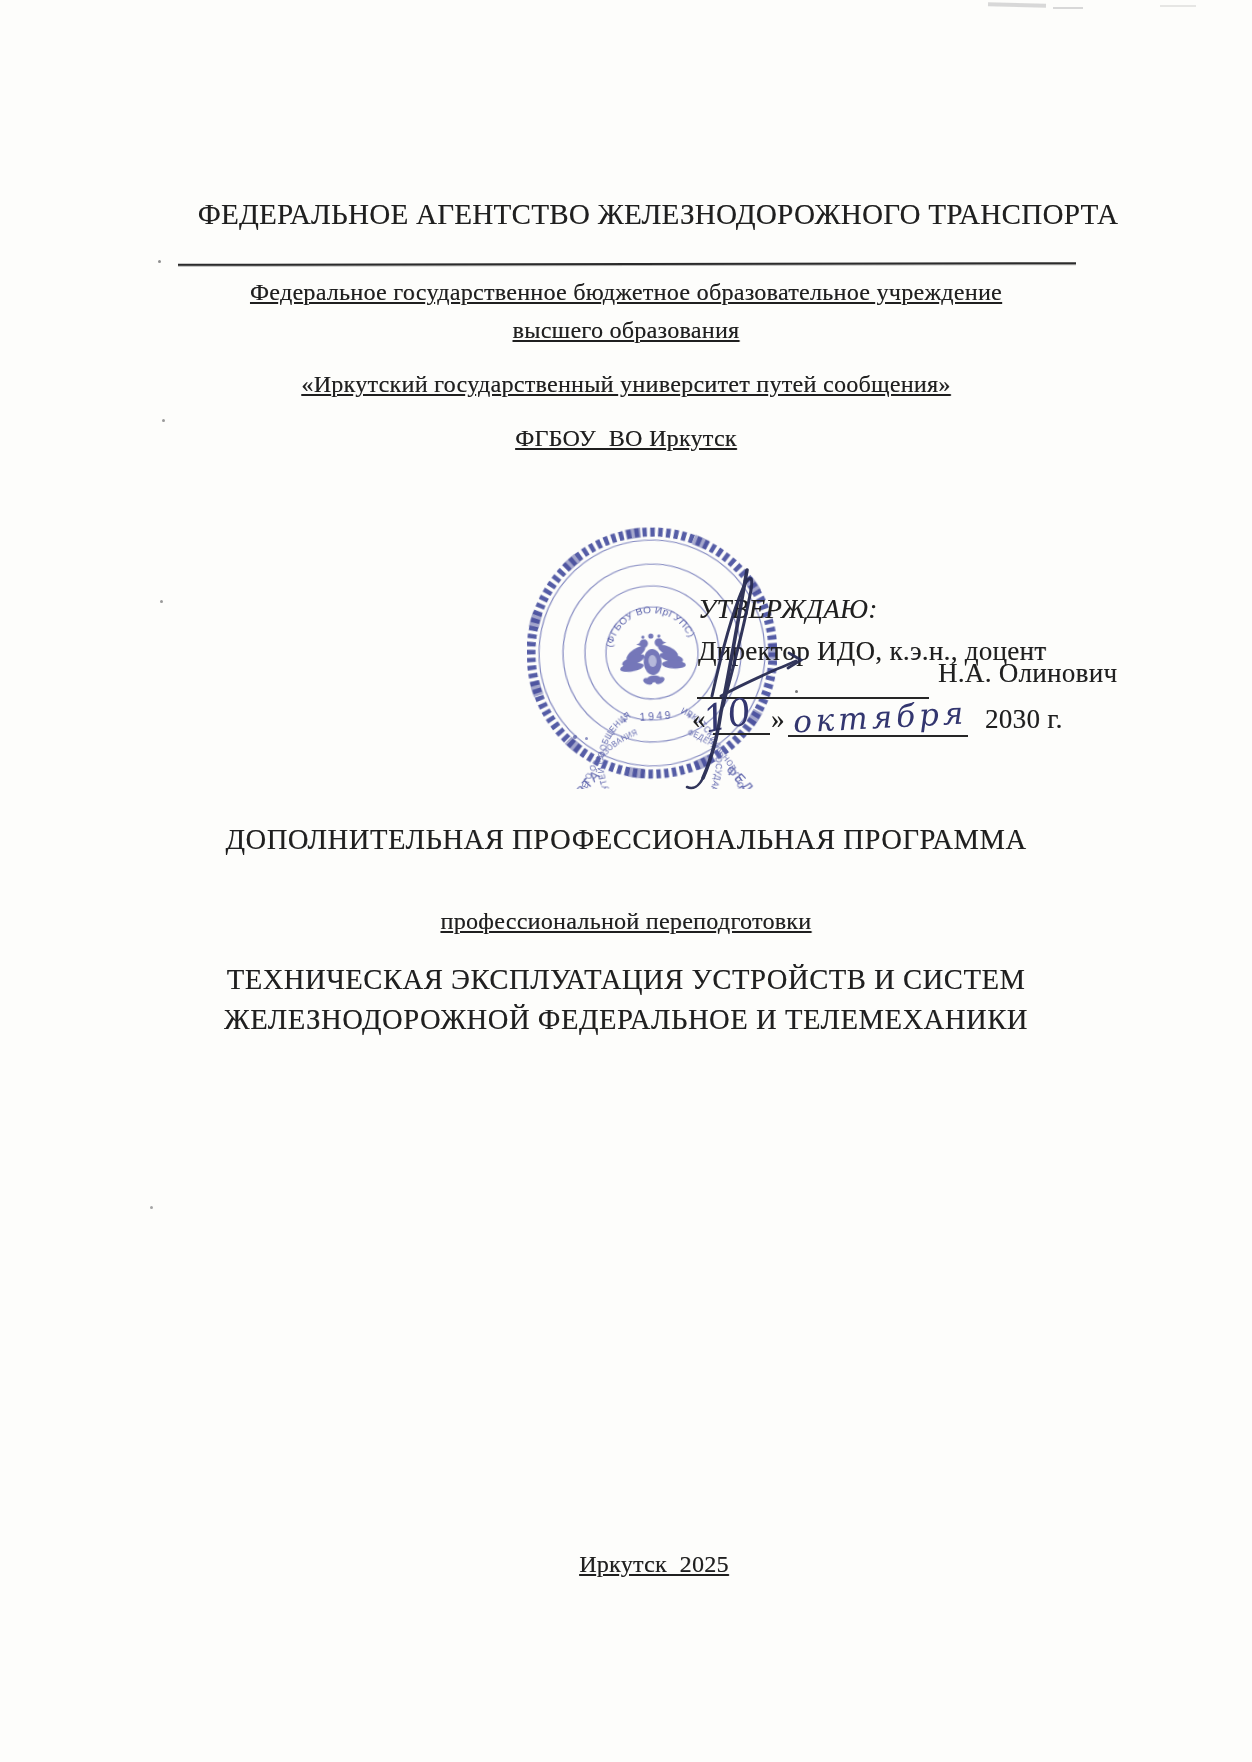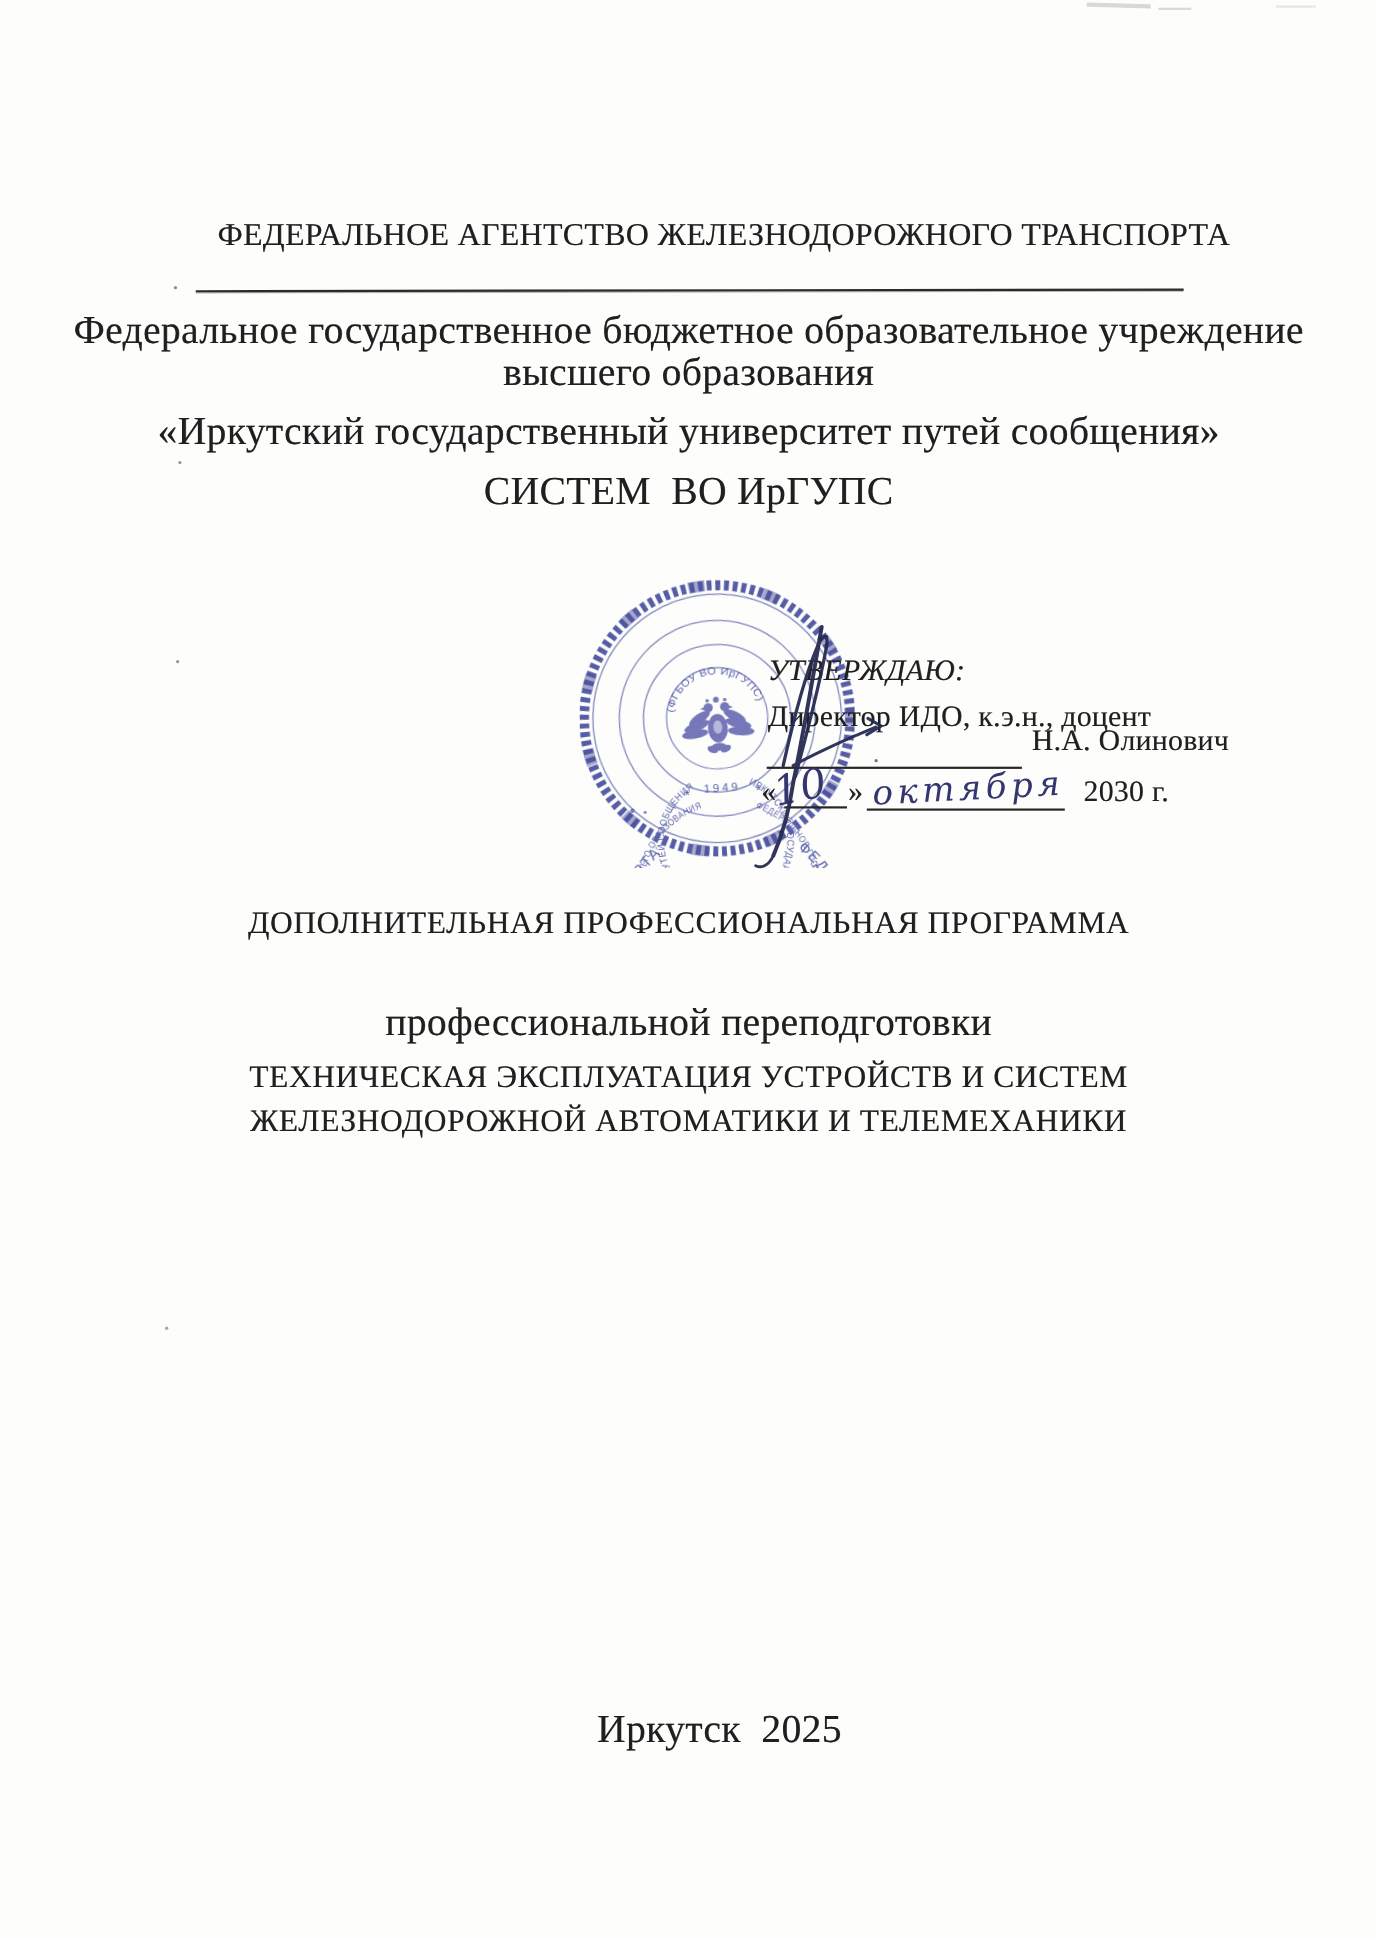--- a/index.html
+++ b/index.html
@@ -13,21 +13,21 @@
     overflow:hidden;
   }
   .tline {
     position:absolute; left:0; width:100%;
     text-align:center;
     letter-spacing:0.3px;
     text-shadow:0.3px 0 0 rgba(30,30,30,0.55);
     white-space:pre;
   }
   .fs-agency  { font-size:29px; }
-  .fs-body    { font-size:36px; }
+  .fs-body    { font-size:24px;text-decoration:underline; }
   .fs-title   { font-size:28.5px; letter-spacing:0.6px; }
   .rule {
     position:absolute; left:178px; top:263px; width:898px; height:2px;
     background:#2b2b2b;
     box-shadow:0 1px 0 rgba(43,43,43,0.35);
     transform:rotate(-0.1deg);
   }
   
   .appr {
     position:absolute;
@@ -70,21 +70,21 @@
 
   <div class="tline fs-agency" style="top:198px;padding-left:32px;">ФЕДЕРАЛЬНОЕ АГЕНТСТВО ЖЕЛЕЗНОДОРОЖНОГО ТРАНСПОРТА</div>
 
   <div class="rule"></div>
 
   <div class="tline fs-body" style="top:279px;">Федеральное государственное бюджетное образовательное учреждение</div>
   <div class="tline fs-body" style="top:317px;">высшего образования</div>
 
   <div class="tline fs-body" style="top:371px;">«Иркутский государственный университет путей сообщения»</div>
 
-  <div class="tline fs-body" style="top:425px;">СИСТЕМ  ВО ИрГУПС</div>
+  <div class="tline fs-body" style="top:425px;">ФГБОУ  ВО Иркутск</div>
 
   <svg id="stamp" viewBox="0 0 250 272" xmlns="http://www.w3.org/2000/svg">
     <defs>
       <path id="ringPath1" d="M 125 236 A 100 100 0 1 1 124.9 236" fill="none"></path>
       <path id="ringPath2" d="M 125 214 A 78 78 0 1 1 124.9 214" fill="none"></path>
       <path id="ringPath3" d="M 125 192 A 56 56 0 1 1 124.9 192" fill="none"></path>
       <path id="ringPath4" d="M 85 136 A 40 40 0 0 1 165 136" fill="none"></path>
       <filter id="inkblur" x="-10%" y="-10%" width="120%" height="120%">
         <feGaussianBlur stdDeviation="0.45"></feGaussianBlur>
       </filter>
@@ -161,17 +161,17 @@
       <path stroke-width="2.8" d="M 66 146 C 84 136, 104 127, 122 119 C 130 116, 136 113, 141 111"></path>
       <path stroke-width="2.8" d="M 134 103 L 146 110 L 133 118"></path>
       <path stroke-width="2.6" d="M 48 228 C 44 236, 38 240, 32 237"></path>
     </g>
   </svg>
 
   <div class="tline fs-title" style="top:824px;">ДОПОЛНИТЕЛЬНАЯ ПРОФЕССИОНАЛЬНАЯ ПРОГРАММА</div>
   <div class="tline fs-body" style="top:908px;">профессиональной переподготовки</div>
 
   <div class="tline fs-title" style="top:964px;">ТЕХНИЧЕСКАЯ ЭКСПЛУАТАЦИЯ УСТРОЙСТВ И СИСТЕМ</div>
-  <div class="tline fs-title" style="top:1004px;">ЖЕЛЕЗНОДОРОЖНОЙ АВТОМАТИКИ И ТЕЛЕМЕХАНИКИ</div>
+  <div class="tline fs-title" style="top:1004px;">ЖЕЛЕЗНОДОРОЖНОЙ ФЕДЕРАЛЬНОЕ И ТЕЛЕМЕХАНИКИ</div>
 
   <div class="tline fs-body" style="top:1551px;padding-left:28px;">Иркутск  2025</div>
 
 </div>
 
 </body></html>

